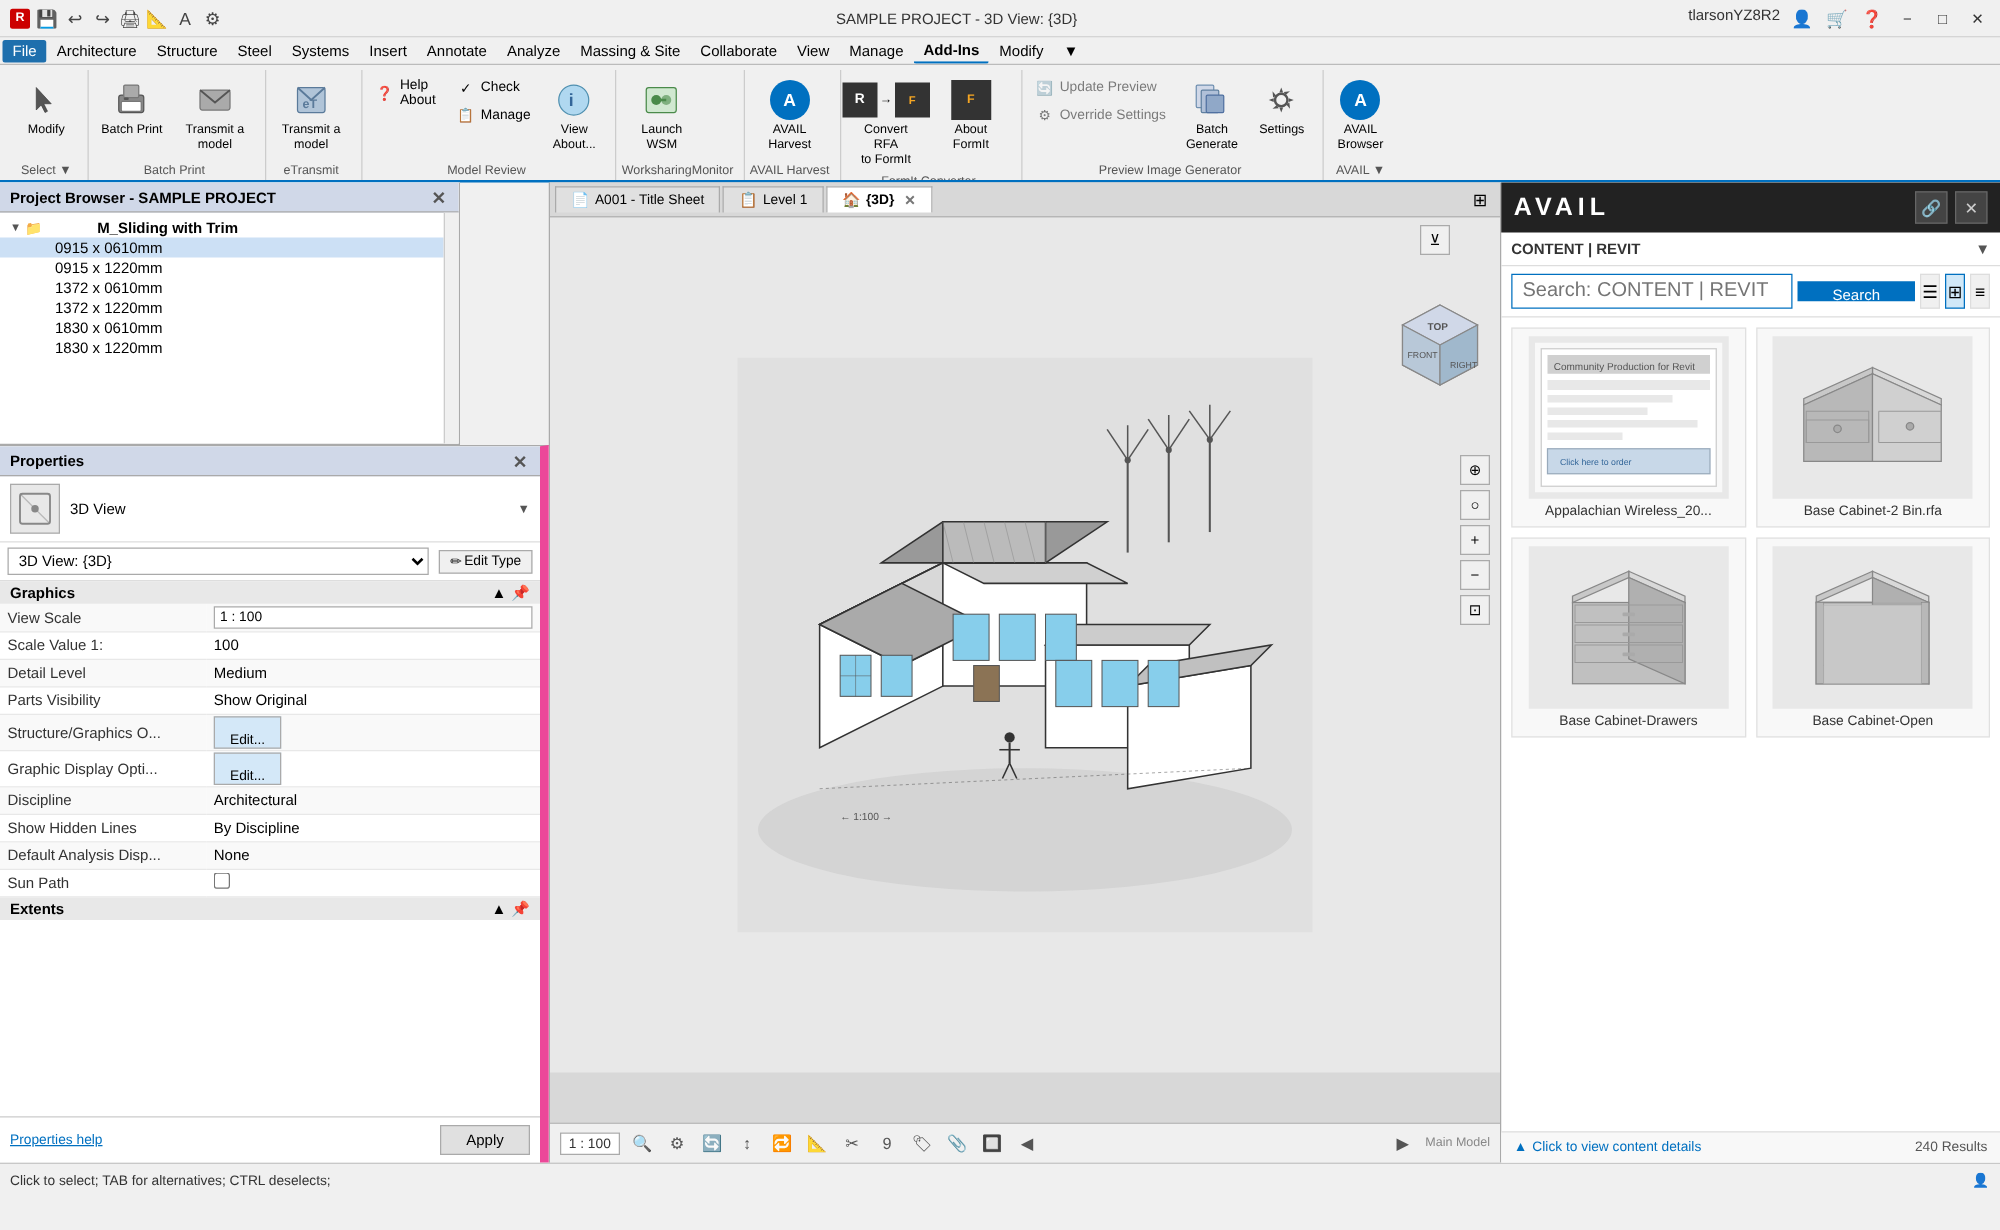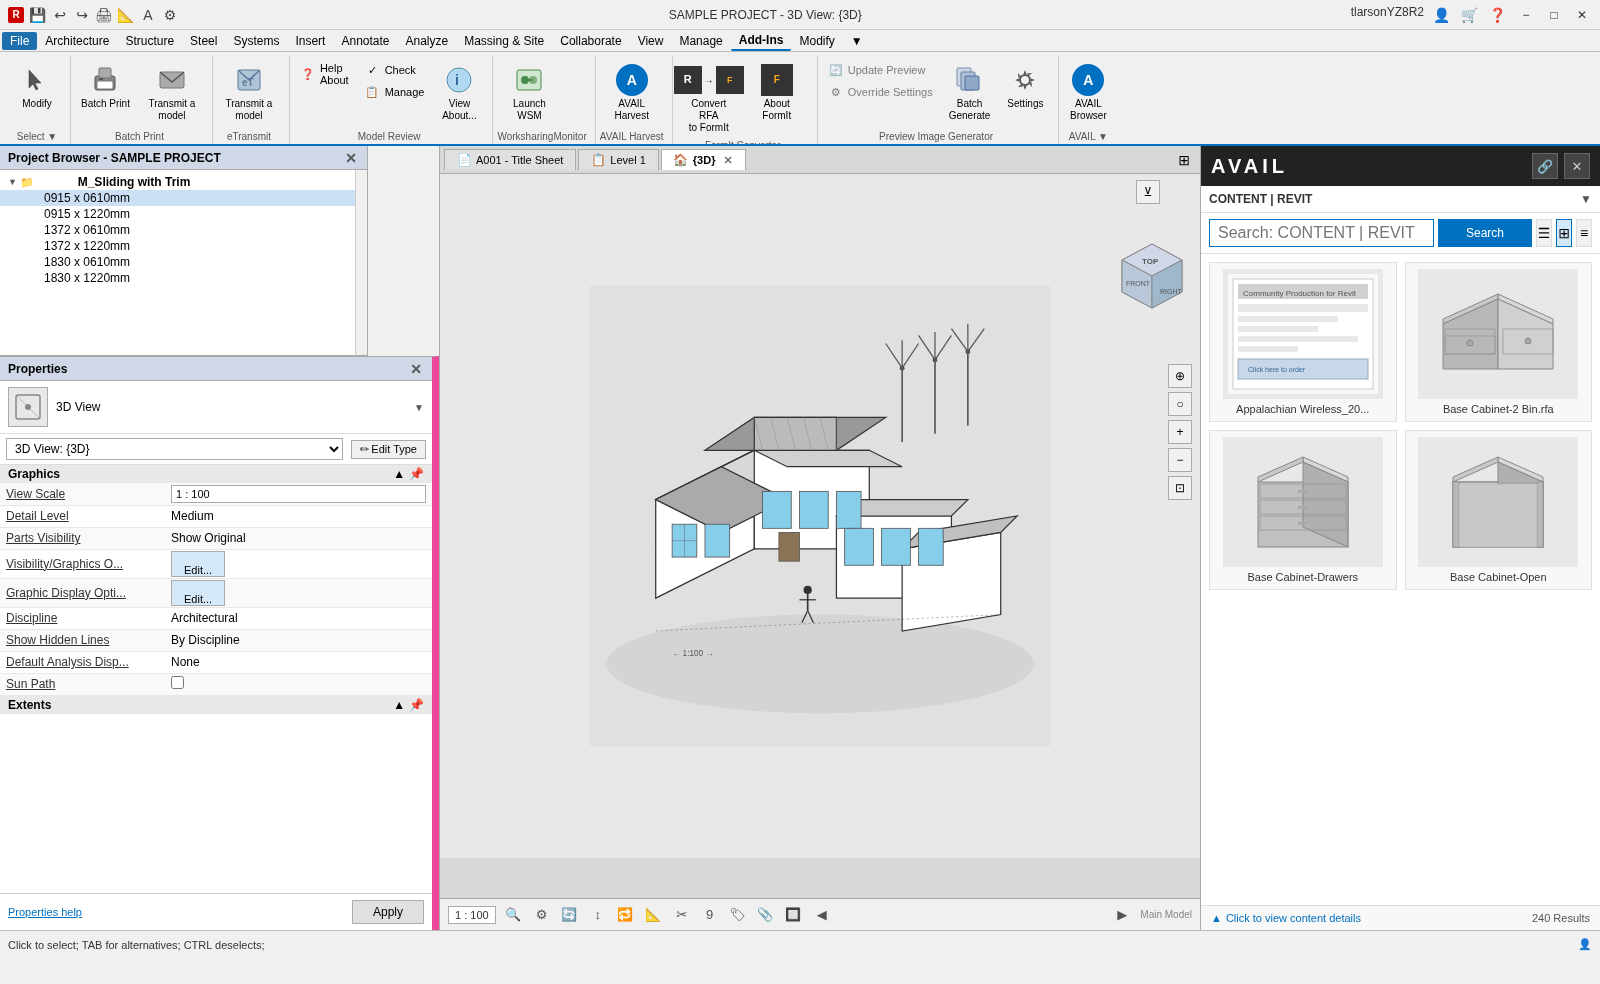--- a/index.html
+++ b/index.html
@@ -255,21 +255,21 @@
     .prop-table { width: 100%; border-collapse: collapse; }
     .prop-table tr { height: 22px; }
     .prop-table tr:nth-child(odd) { background: #f9f9f9; }
     .prop-table td {
       padding: 1px 6px;
       font-size: 12px;
       border-bottom: 1px solid #e8e8e8;
       overflow: hidden;
       white-space: nowrap;
     }
-    .prop-table td:first-child { color: #333; width: 165px; text-decoration: underline; }
+    .prop-table td:first-child { color: #333; width: 165px; }
     .prop-table td:last-child { color: #000; }
     .prop-value-btn {
       background: #d4e8f8;
       border: 1px solid #aaa;
       padding: 12px 12px;
       font-size: 11px;
       cursor: pointer;
       height: 18px;
     }
     .prop-input { border: 1px solid #aaa; padding: 0 4px; font-size: 11px; height: 18px; width: 100%; background: white; }
@@ -466,21 +466,21 @@
       font-size: 16px;
       height: 28px;
     }
     .avail-search-btn {
       background: #0070c0;
       color: white;
       border: none;
       padding: 4px 28px;
       font-size: 12px;
       cursor: pointer;
-      height: 28px;
+      height: 16px;
     }
     .avail-view-btn {
       width: 28px;
       height: 28px;
       border: 1px solid #ddd;
       background: #f0f0f0;
       display: flex;
       align-items: center;
       justify-content: center;
       cursor: pointer;
@@ -914,29 +914,33 @@
             <span>📌</span>
           </span>
         </div>
         <table class="prop-table">
           <tbody>
             <tr>
               <td>View Scale</td>
               <td><input class="prop-input" value="1 : 100" style=""></td>
             </tr>
             <tr>
+              <td>Scale Value  1:</td>
+              <td>100</td>
+            </tr>
+            <tr>
               <td>Detail Level</td>
               <td>Medium</td>
             </tr>
             <tr>
               <td>Parts Visibility</td>
               <td>Show Original</td>
             </tr>
             <tr>
-              <td>Visibility/Graphics O...</td>
+              <td>Structure/Graphics O...</td>
               <td><button class="prop-value-btn">Edit...</button></td>
             </tr>
             <tr>
               <td>Graphic Display Opti...</td>
               <td><button class="prop-value-btn">Edit...</button></td>
             </tr>
             <tr>
               <td>Discipline</td>
               <td>Architectural</td>
             </tr>

